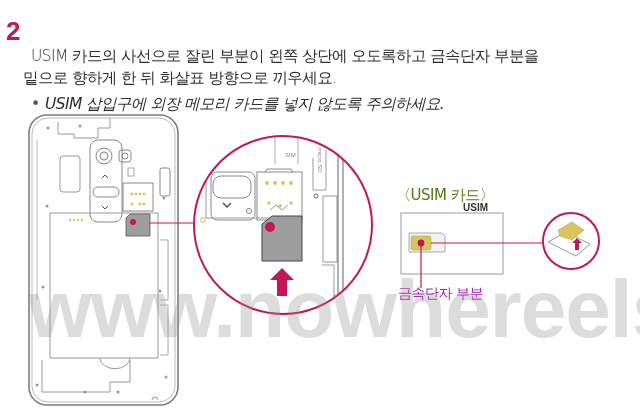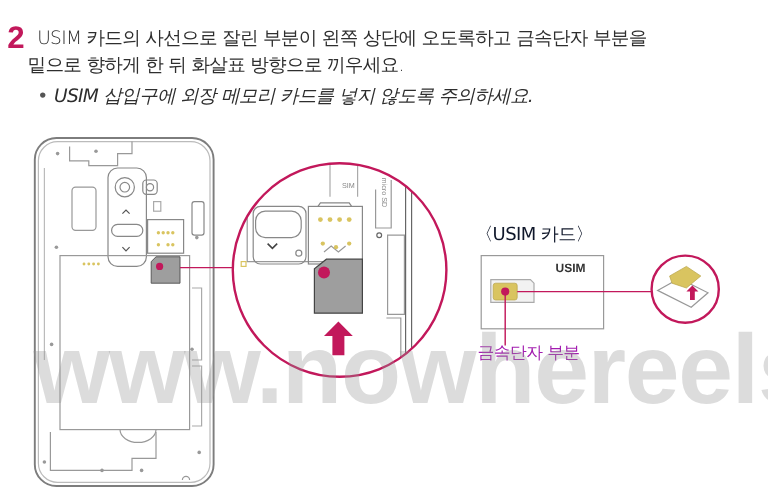--- a/index.html
+++ b/index.html
@@ -5,33 +5,33 @@
   html, body { margin:0; padding:0; }
   body {
     width:640px; height:412px; overflow:hidden; position:relative;
     background:#ffffff; font-family:"DejaVu Sans", sans-serif; color:#333;
   }
   .step { position:absolute; left:4px; top:21px; width:630px; }
   .step-num {
     position:absolute; left:2px; top:-3px; font-family:"Liberation Sans", sans-serif;
     font-size:26px; font-weight:bold; color:#c2185b; line-height:26px;
   }
-  .line { position:absolute; font-size:15.5px; color:#2e2e2e; white-space:nowrap; letter-spacing:-0.6px; font-weight:300; line-height:18px; }
+  .line { position:absolute; font-size:15.5px; color:#2e2e2e; white-space:nowrap; letter-spacing:-0.6px; font-weight:300; line-height:18px;margin-top:24px; }
   .l1 { left:27px; top:2px; }
   .l2 { left:19px; top:24px; }
   .l3 { left:27px; top:50px;font-style:italic; }
   .bullet { display:inline-block; width:14px; color:#555; }
   .art { position:absolute; left:0; top:0; width:640px; height:412px; }
   .watermark {
     position:absolute; left:28px; top:268px; font-family:"Liberation Sans", sans-serif;
     font-size:82px; font-weight:bold; color:rgba(150,150,150,0.33); letter-spacing:-1px;
     white-space:nowrap; line-height:82px; transform:scaleY(1.0);
   }
-  .card-title { position:absolute; left:396px; top:186px; font-size:15px; color:#0f172a; letter-spacing:-0.5px; white-space:nowrap; }
-  .card-label { position:absolute; left:463px; top:219px; font-family:"Liberation Sans", sans-serif; font-size:10px; font-weight:bold; color:#333; }
+  .card-title { position:absolute; left:396px; top:186px; font-size:15px; color:#4d7c0f; letter-spacing:-0.5px; white-space:nowrap; }
+  .card-label { position:absolute; left:463px; top:202px; font-family:"Liberation Sans", sans-serif; font-size:10px; font-weight:bold; color:#333; }
   .contact-label { position:absolute; left:398px; top:285px; font-size:14px; color:#a21caf; letter-spacing:-0.5px; white-space:nowrap; }
   .sim-text { position:absolute; font-family:"Liberation Sans", sans-serif; color:#777; font-size:6px; }
 </style>
 </head>
 <body>
 
 <div class="step">
   <div class="step-num">2</div>
   <div class="line l1">USIM 카드의 사선으로 잘린 부분이 왼쪽 상단에 오도록하고 금속단자 부분을</div>
   <div class="line l2">밑으로 향하게 한 뒤 화살표 방향으로 끼우세요.</div>

